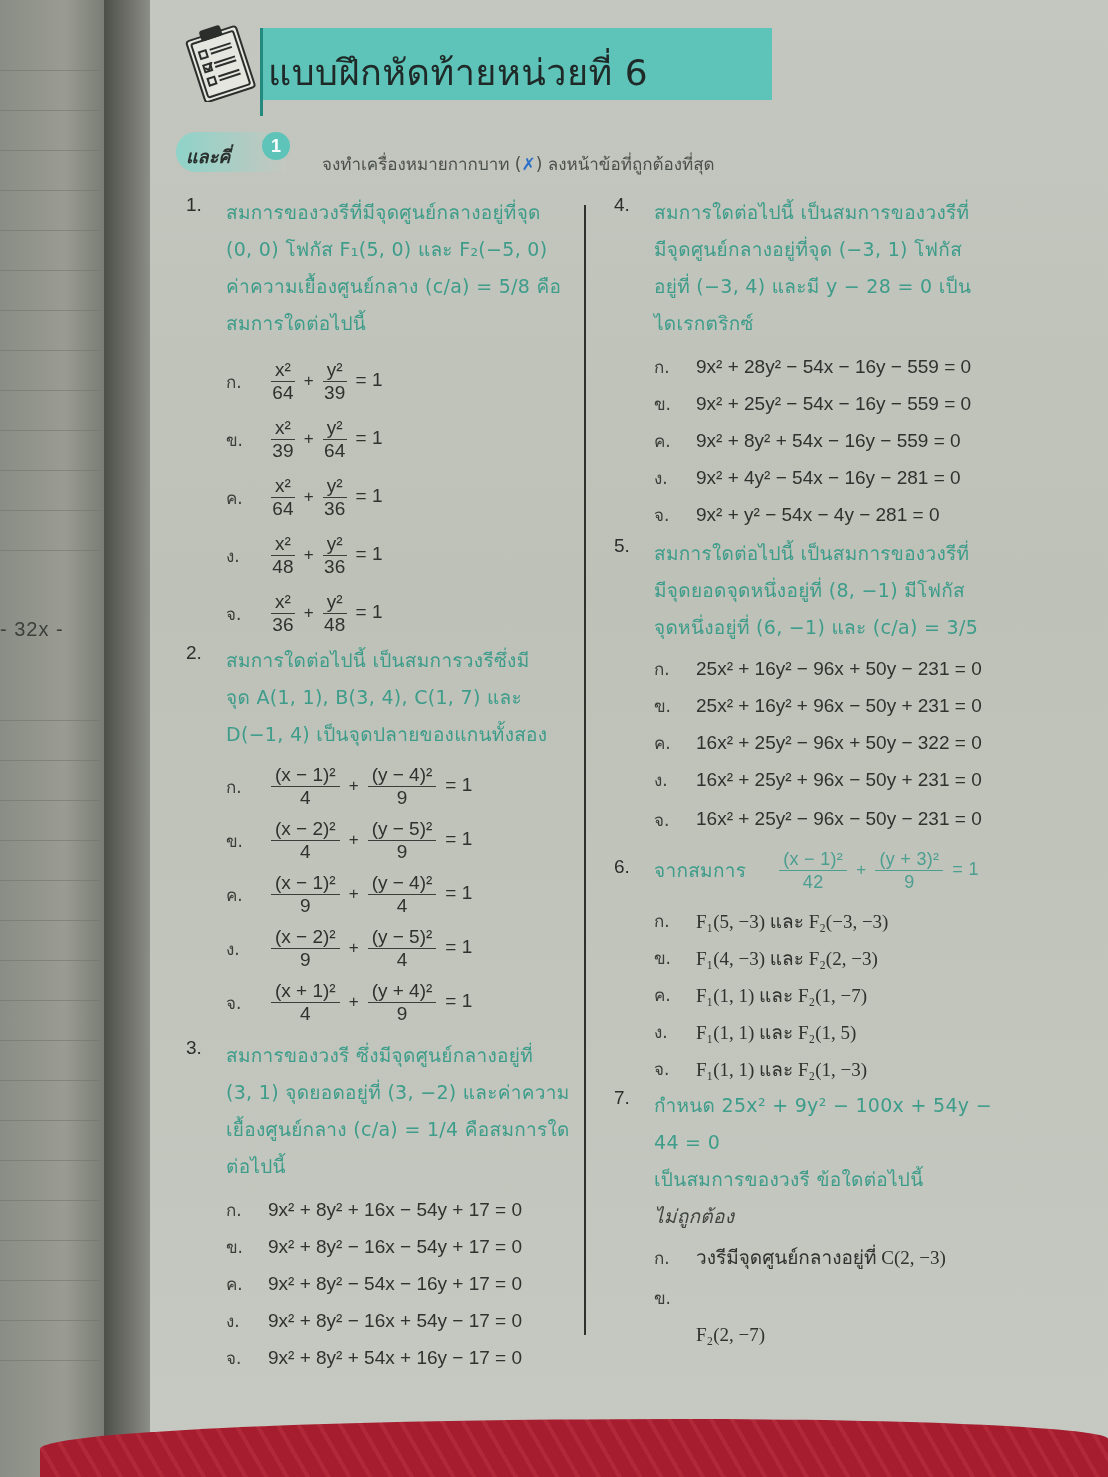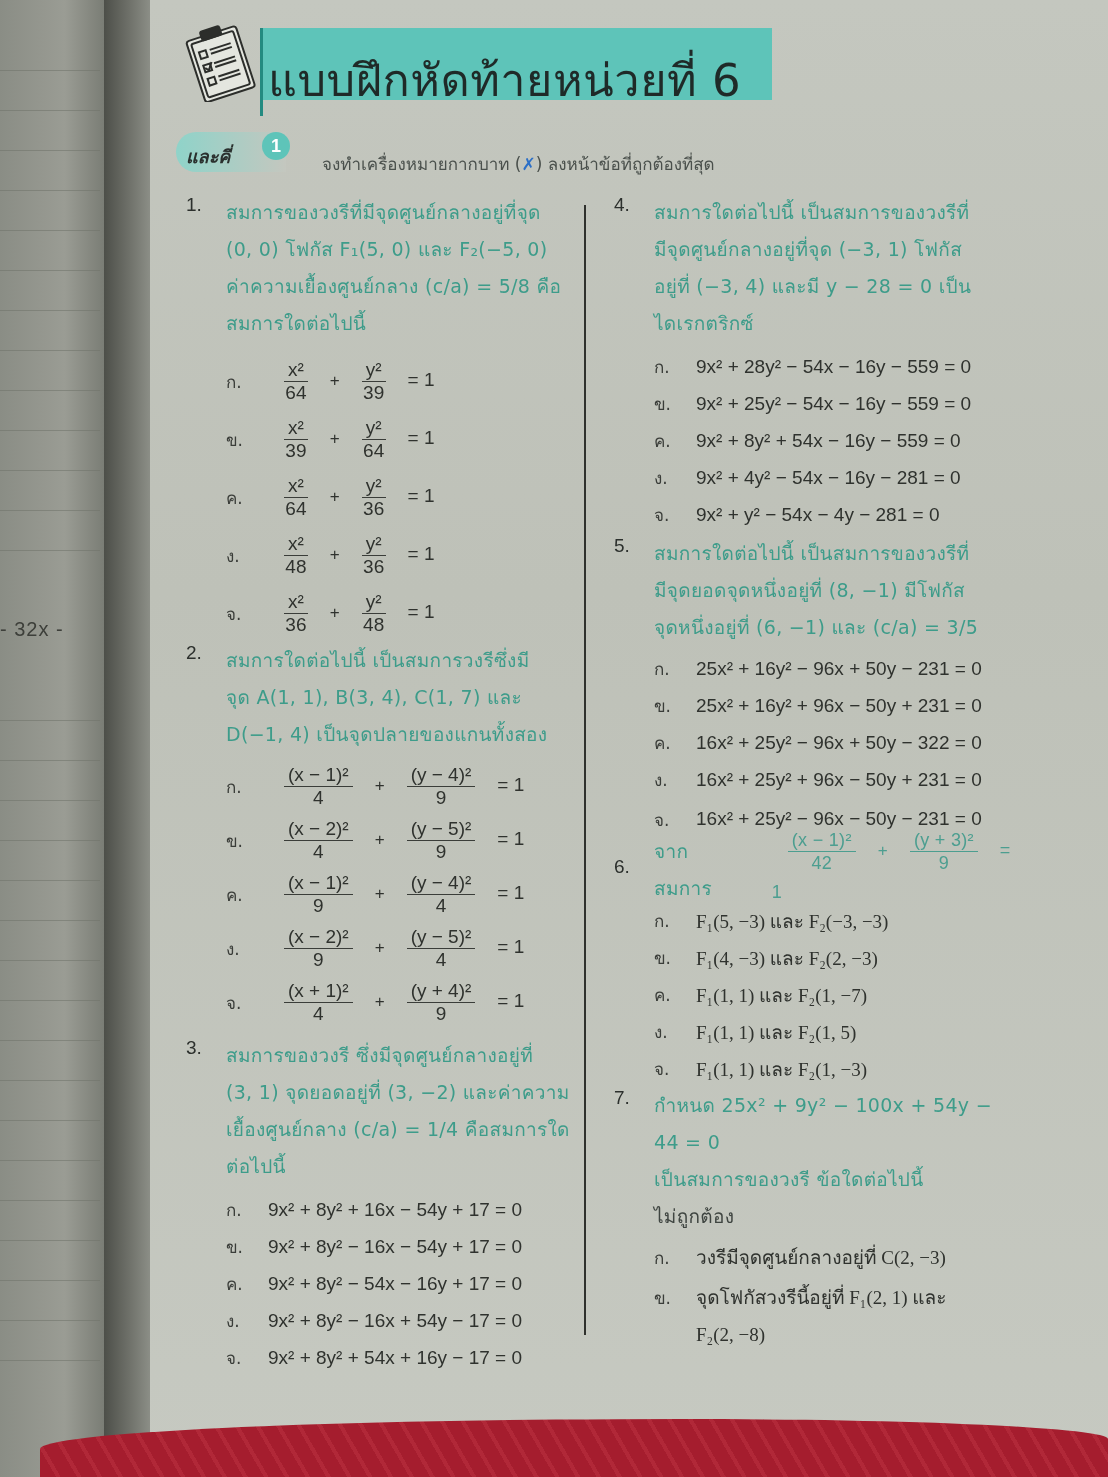--- a/index.html
+++ b/index.html
@@ -32,21 +32,21 @@
     border-top-left-radius: 60% 30px; border-top-right-radius: 40% 20px;
   }
 
   
   .header-band {
     position: absolute; left: 260px; top: 28px; width: 512px; height: 72px;
     background: #5ec4b9;
   }
   .header-rule { position: absolute; left: 260px; top: 28px; width: 3px; height: 88px; background: #248a80; }
   .header-title {
-    position: absolute; left: 268px; top: 44px; font-size: 45px; color: #1f2a28;
+    position: absolute; left: 268px; top: 44px; font-size: 36px; color: #1f2a28;
     font-family: "DejaVu Sans", sans-serif; letter-spacing: 0.5px;
   }
   .clipboard-icon { position: absolute; left: 176px; top: 22px; width: 90px; height: 80px; }
 
   .part-tab {
     position: absolute; left: 176px; top: 132px; width: 110px; height: 40px;
     background: linear-gradient(90deg, #8fd3c9 0%, #c4c7bf 100%);
     border-radius: 20px 0 0 20px;
   }
   .part-label {
@@ -70,28 +70,28 @@
   .col-right { left: 614px; width: 400px; }
   .col-divider { position: absolute; left: 584px; top: 205px; width: 2px; height: 1130px; background: #2f312d; }
 
   .q { position: relative; }
   .q-num { position: absolute; left: 0; top: 0; font-size: 19px; color: #2c302d; }
   .q-text {
     margin-left: 40px; font-size: 19px; line-height: 37px; color: #3d9c8a;
     font-family: "DejaVu Sans", sans-serif; letter-spacing: 0.3px;
   }
   .q-text .math { color: #4c9e90; font-family: "Liberation Sans", sans-serif; }
-  .q-text .italic { }
+  .q-text .italic { font-style: italic; }
   .opts { margin-left: 40px; margin-top: 4px; }
   .opt { display: flex; align-items: center; color: #333632; font-size: 19px; }
   .opt-label { width: 42px; font-family: "DejaVu Sans", sans-serif; font-size: 17px; color: #3a3d39; }
   .opt-text { font-family: "Liberation Sans", sans-serif; color: #2f322e; }
   .opt-text.thai { font-family: Liberation Serif, serif; }
 
-  .frac { display: inline-flex; flex-direction: column; align-items: center; vertical-align: middle; margin: 0 16px; }
+  .frac { display: inline-flex; flex-direction: column; align-items: center; vertical-align: middle; margin: 0 3px; }
   .frac .num { border-bottom: 1.5px solid #3a3d39; padding: 0 4px; line-height: 22px; }
   .frac .den { line-height: 22px; }
   .plus { margin: 0 6px; font-size: 17px; }
   .eq { margin-left: 6px; }
 </style>
 </head>
 <body>
 
 <div class="left-page">
   <div class="ruled" style="top:70px"></div>
@@ -428,23 +428,22 @@
       <div>เป็นสมการของวงรี ข้อใดต่อไปนี้</div>
       <div class="italic" style="color:#3f4541;">ไม่ถูกต้อง</div>
     </div>
     <div class="opts" style="margin-top:2px;">
       <div class="opt" style="height:40px;">
           <span class="opt-label">ก.</span>
           <span class="opt-text thai">วงรีมีจุดศูนย์กลางอยู่ที่ C(2, −3)</span>
         </div>
       <div class="opt" style="height:40px;">
           <span class="opt-label">ข.</span>
-          <span class="opt-text thai">จุดโฟกัสวงรีนี้อยู่ที่ F₁(2, 1) และ</span>
         </div>
       <div class="opt" style="height:36px;">
           <span class="opt-label"></span>
-          <span class="opt-text thai">F₂(2, −8)</span>
+          <span class="opt-text thai">F₂(2, −7)</span>
         </div>
     </div>
   </div>
 </div>
 
 <div class="cloth"></div>
 
 </body></html>

